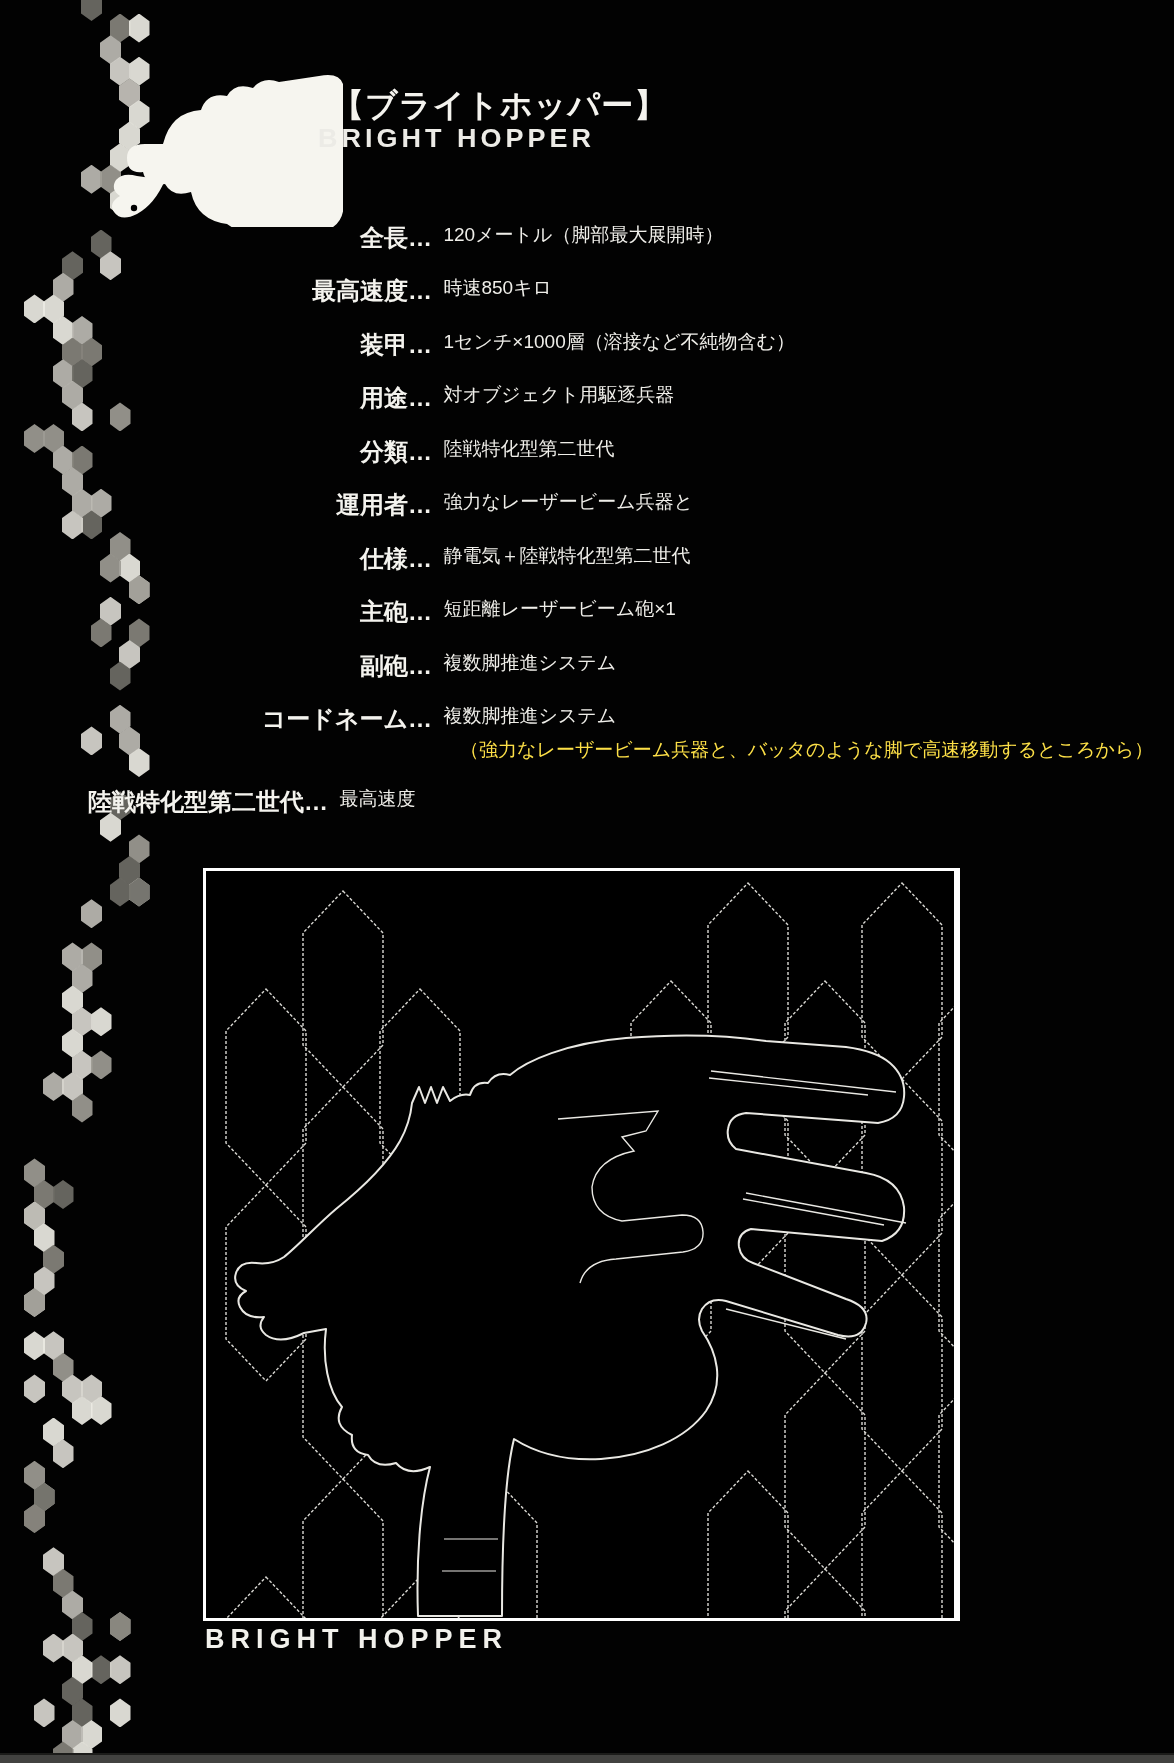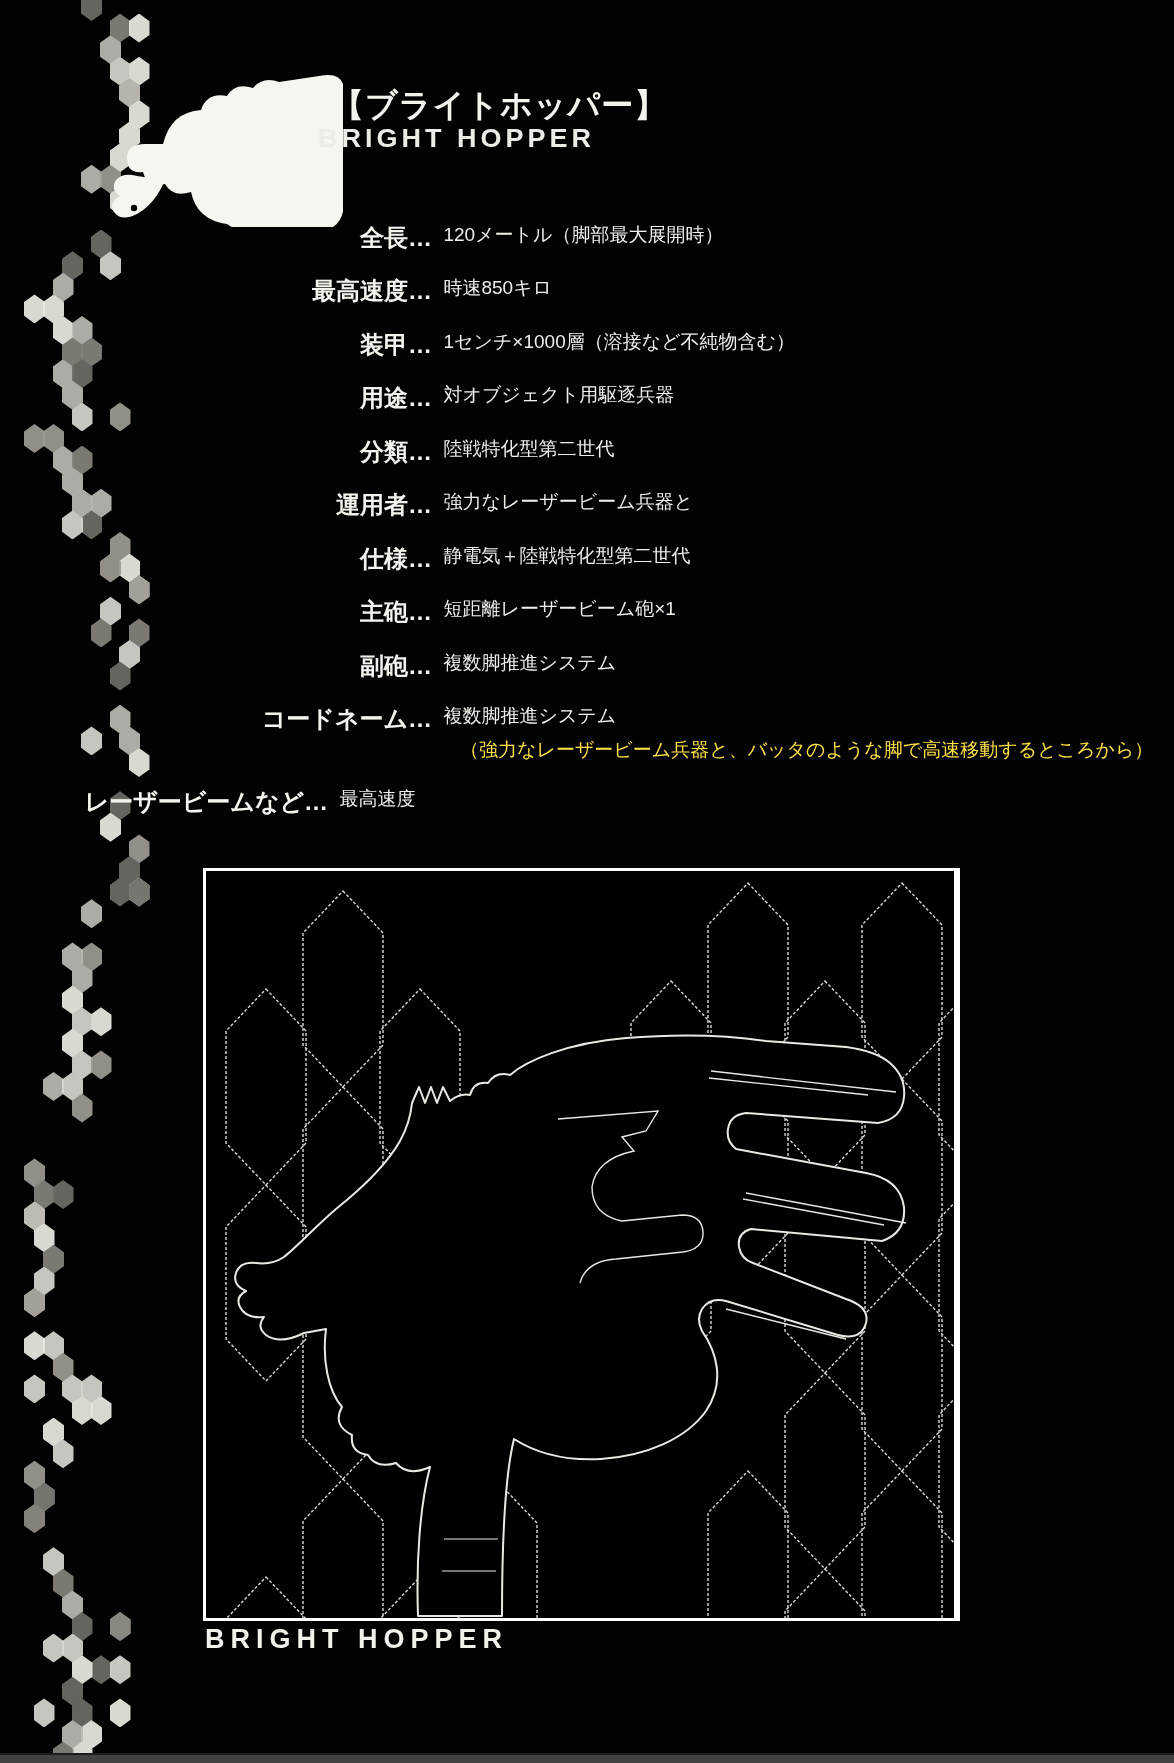--- a/index.html
+++ b/index.html
@@ -233,21 +233,21 @@
   <div class="spec-row" style="top:650px">
     <span class="spec-label">副砲…</span>
     <span class="spec-value">複数脚推進システム</span>
   </div>
   <div class="spec-row" style="top:703px">
     <span class="spec-label">コードネーム…</span>
     <span class="spec-value">複数脚推進システム</span>
   </div>
   <div class="spec-note">（強力なレーザービーム兵器と、バッタのような脚で高速移動するところから）</div>
   <div class="spec-row main-color-row" style="top:786px">
-    <span class="spec-label">レーザービームなど…</span>
+    <span class="spec-label">陸戦特化型第二世代…</span>
     <span class="spec-value">最高速度</span>
   </div>
 </div>
 
 <div class="figure-frame">
   <svg width="748" height="747" viewBox="0 0 748 747">
     <g fill="none" stroke="#d9d8d3" stroke-width="1.4" stroke-dasharray="3 2">
         <path d="M137,20 L177,62 L177,174 L137,216 L97,174 L97,62 Z"></path>
         <path d="M137,216 L177,258 L177,370 L137,412 L97,370 L97,258 Z"></path>
         <path d="M137,412 L177,454 L177,566 L137,608 L97,566 L97,454 Z"></path>

